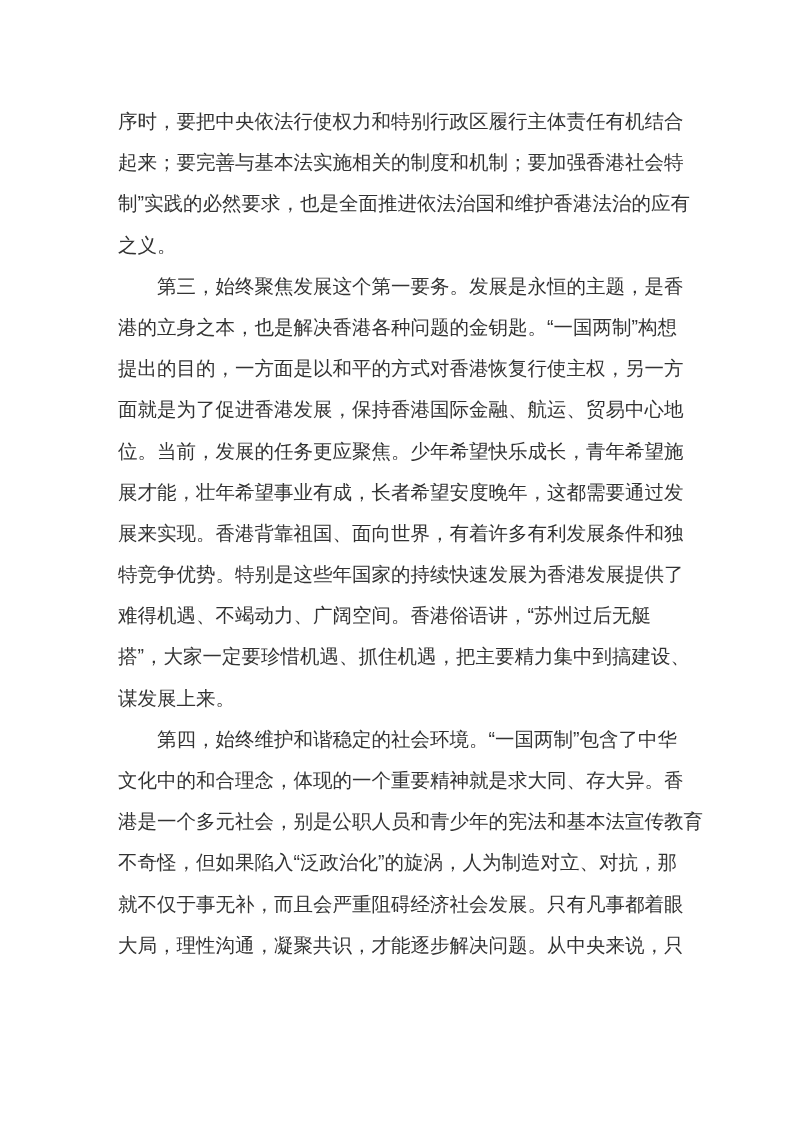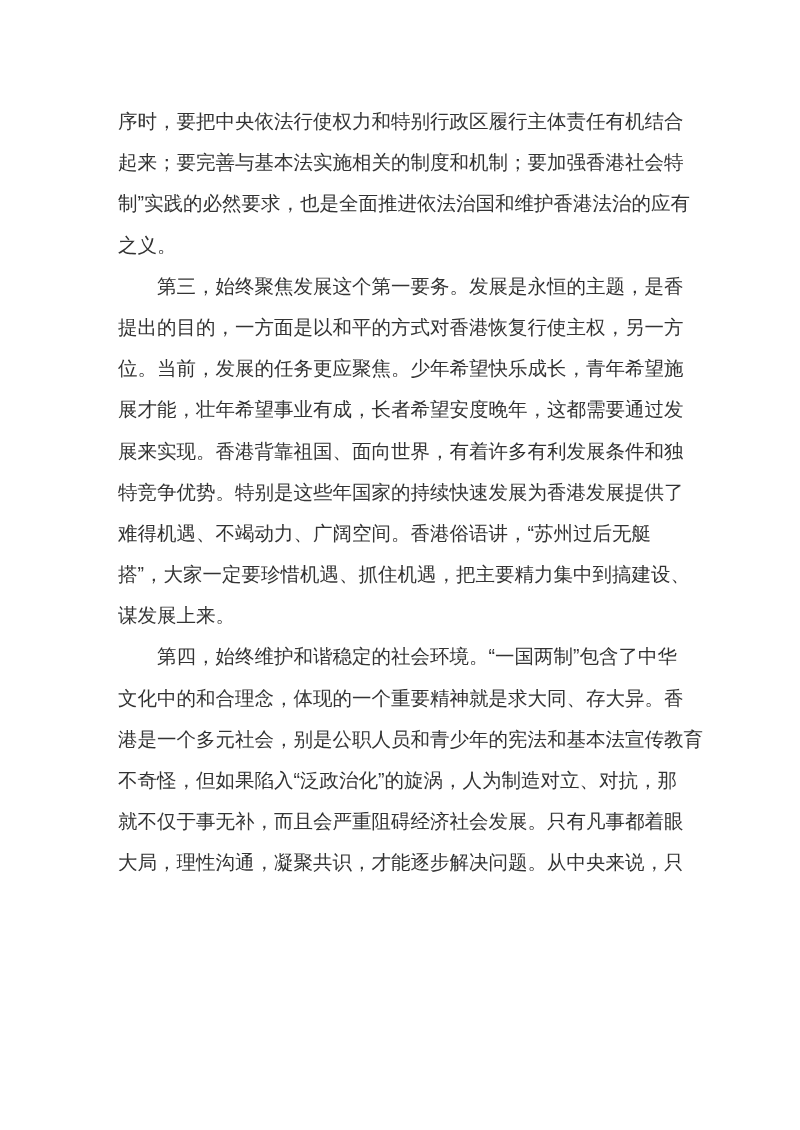--- a/index.html
+++ b/index.html
@@ -41,21 +41,23 @@
 </head>
 <body>
 
 <div class="page">
   <div class="text-block">
     <div class="line">序时，要把中央依法行使权力和特别行政区履行主体责任有机结合</div>
     <div class="line">起来；要完善与基本法实施相关的制度和机制；要加强香港社会特</div>
     <div class="line">制”实践的必然要求，也是全面推进依法治国和维护香港法治的应有</div>
     <div class="line">之义。</div>
     <div class="line indent">第三，始终聚焦发展这个第一要务。发展是永恒的主题，是香</div>
+    <div class="line">港的立身之本，也是解决香港各种问题的金钥匙。“一国两制”构想</div>
     <div class="line">提出的目的，一方面是以和平的方式对香港恢复行使主权，另一方</div>
+    <div class="line">面就是为了促进香港发展，保持香港国际金融、航运、贸易中心地</div>
     <div class="line">位。当前，发展的任务更应聚焦。少年希望快乐成长，青年希望施</div>
     <div class="line">展才能，壮年希望事业有成，长者希望安度晚年，这都需要通过发</div>
     <div class="line">展来实现。香港背靠祖国、面向世界，有着许多有利发展条件和独</div>
     <div class="line">特竞争优势。特别是这些年国家的持续快速发展为香港发展提供了</div>
     <div class="line">难得机遇、不竭动力、广阔空间。香港俗语讲，“苏州过后无艇</div>
     <div class="line">搭”，大家一定要珍惜机遇、抓住机遇，把主要精力集中到搞建设、</div>
     <div class="line">谋发展上来。</div>
     <div class="line indent">第四，始终维护和谐稳定的社会环境。“一国两制”包含了中华</div>
     <div class="line">文化中的和合理念，体现的一个重要精神就是求大同、存大异。香</div>
     <div class="line">港是一个多元社会，别是公职人员和青少年的宪法和基本法宣传教育</div>

